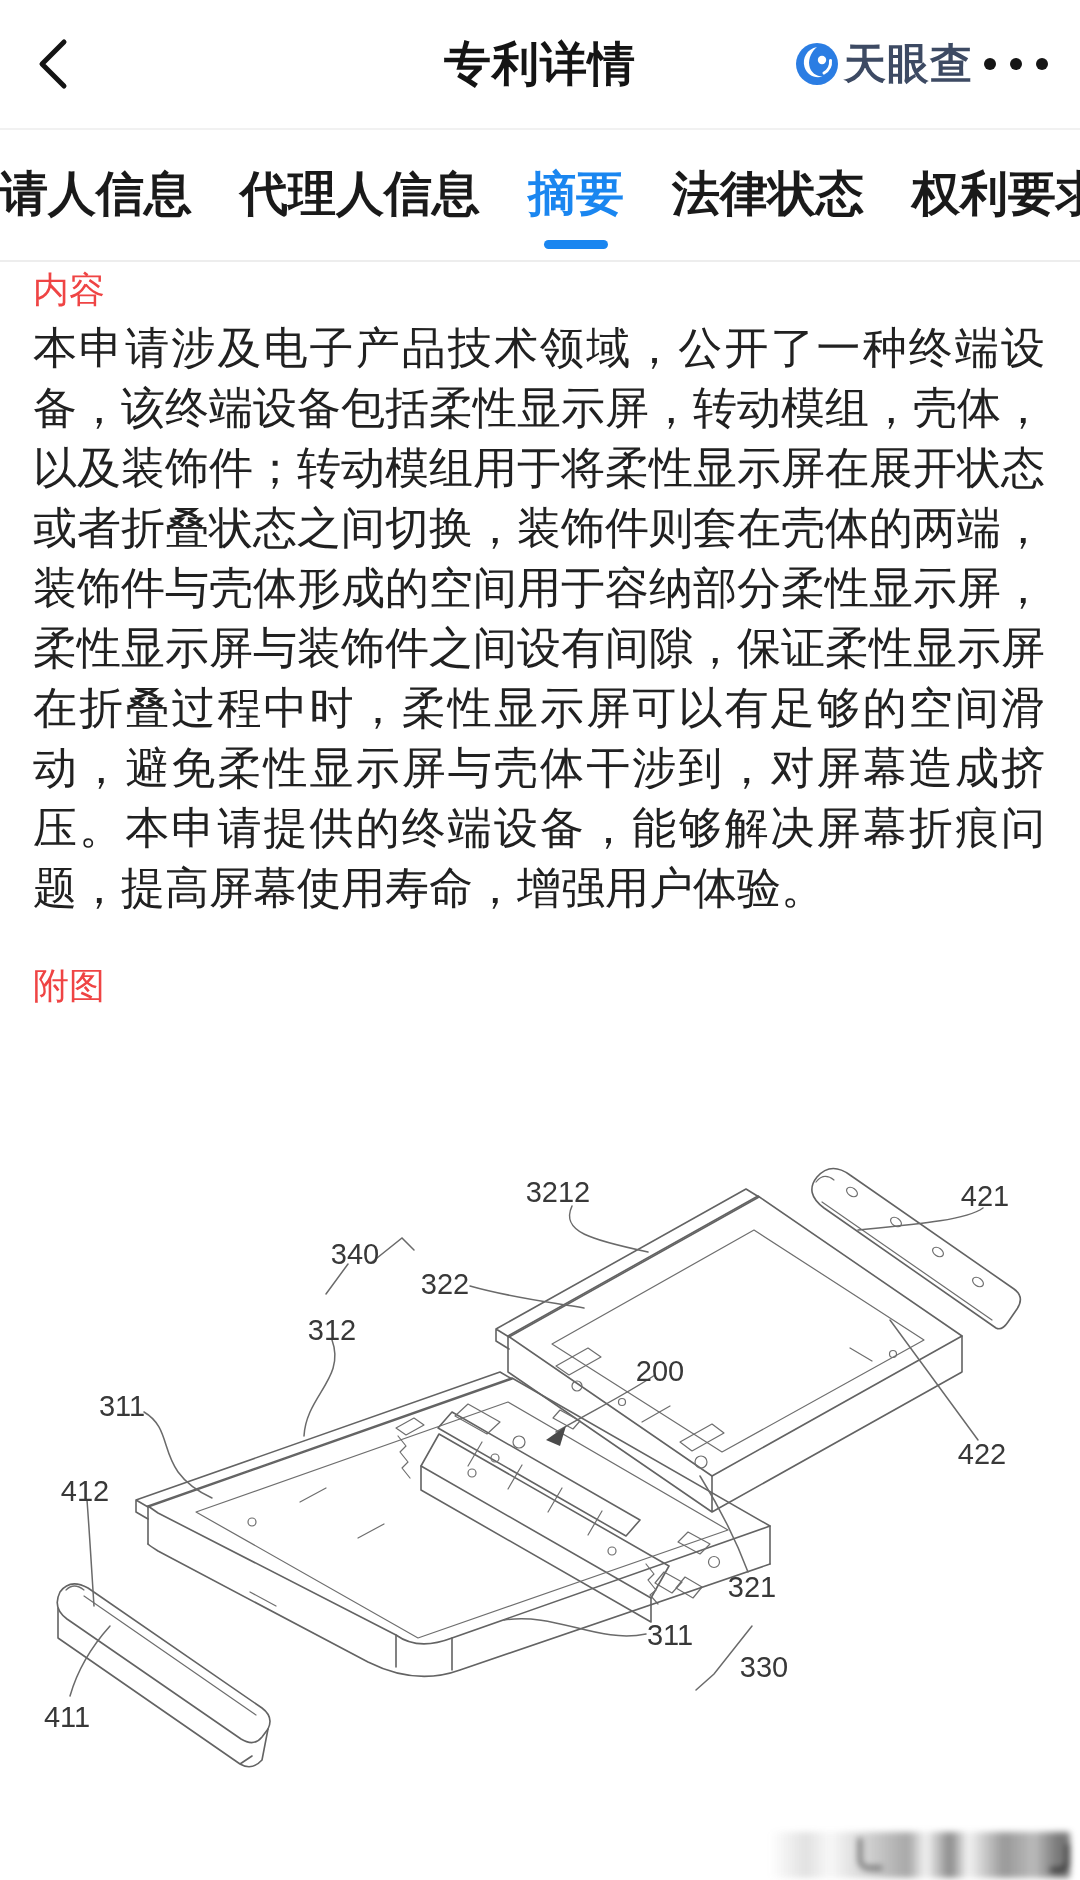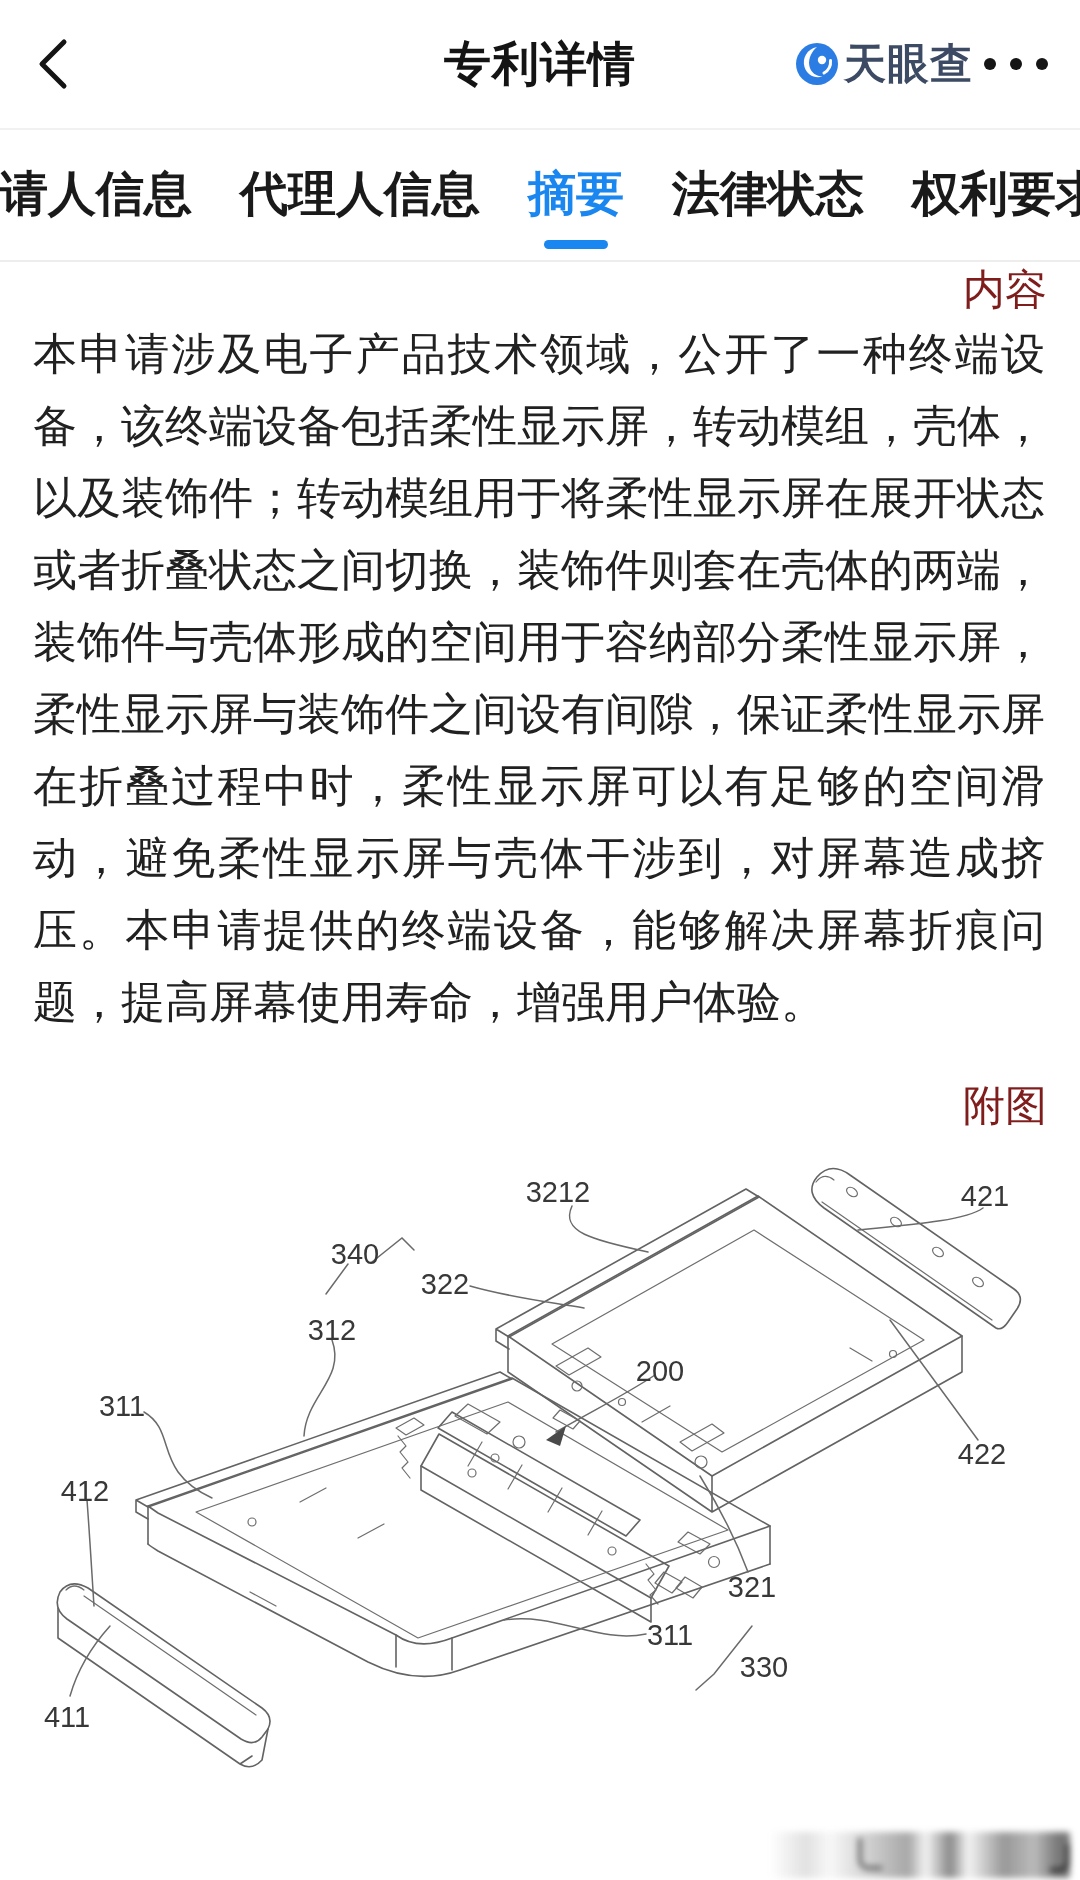--- a/index.html
+++ b/index.html
@@ -18,22 +18,22 @@
   .menu-dots i{width:12px;height:12px;border-radius:50%;background:#151515;display:block;}
   
   .tabbar{position:absolute;top:130px;left:0;width:1080px;height:130px;border-bottom:2px solid #ededed;background:#fff;}
   .tabs{display:flex;gap:48px;padding:40px 0 0 0;font-size:48px;font-weight:700;color:#1a1a1a;white-space:nowrap;}
   .tab{position:relative;line-height:48px;cursor:pointer;}
   .tab.active{color:#1a86f0;}
   .tab .underline{display:none;}
   .tab.active .underline{display:block;position:absolute;left:50%;transform:translateX(-50%);top:70px;width:64px;height:9px;border-radius:5px;background:#1a86f0;}
   
   .main{position:absolute;top:262px;left:33px;width:1014px;}
-  .section-label{font-size:42px;color:#7f1d1d;line-height:40px;margin-top:8px;text-align:right;}
-  .abstract-text{margin-top:8px;font-size:44px;line-height:72px;color:#212121;width:1012px;text-align:justify;word-break:break-all;}
+  .section-label{font-size:36px;color:#ef4444;line-height:40px;margin-top:8px;}
+  .abstract-text{margin-top:8px;font-size:44px;line-height:60px;color:#212121;width:1012px;text-align:justify;word-break:break-all;}
   .figure-label{margin-top:48px;}
   
   .figure-wrap{position:absolute;top:1140px;left:0;width:897px;height:640px;}
   .figure-wrap svg{display:block;}
   .fig-line{fill:none;stroke:#636363;stroke-width:1.6;stroke-linejoin:round;stroke-linecap:round;}
   .fig-thin{fill:none;stroke:#6e6e6e;stroke-width:1.2;stroke-linejoin:round;stroke-linecap:round;}
   .fig-leader{fill:none;stroke:#6a6a6a;stroke-width:1.5;stroke-linecap:round;}
   .fig-text{font-family:"Liberation Sans","DejaVu Sans",sans-serif;font-size:29px;fill:#383838;}
   
   .watermark{position:absolute;left:770px;top:1832px;width:300px;height:46px;

